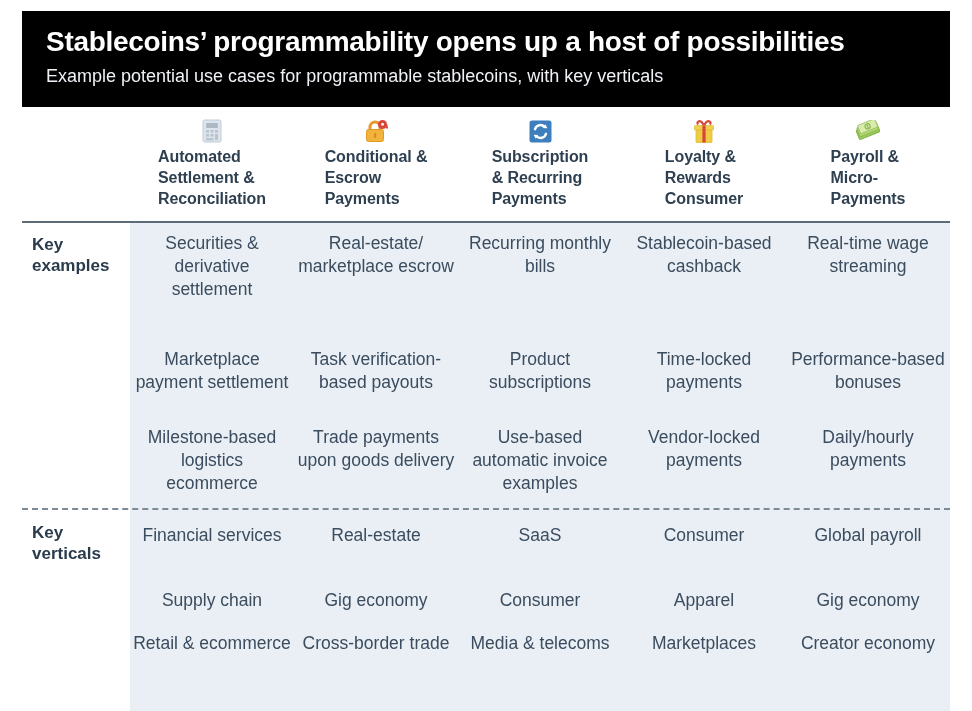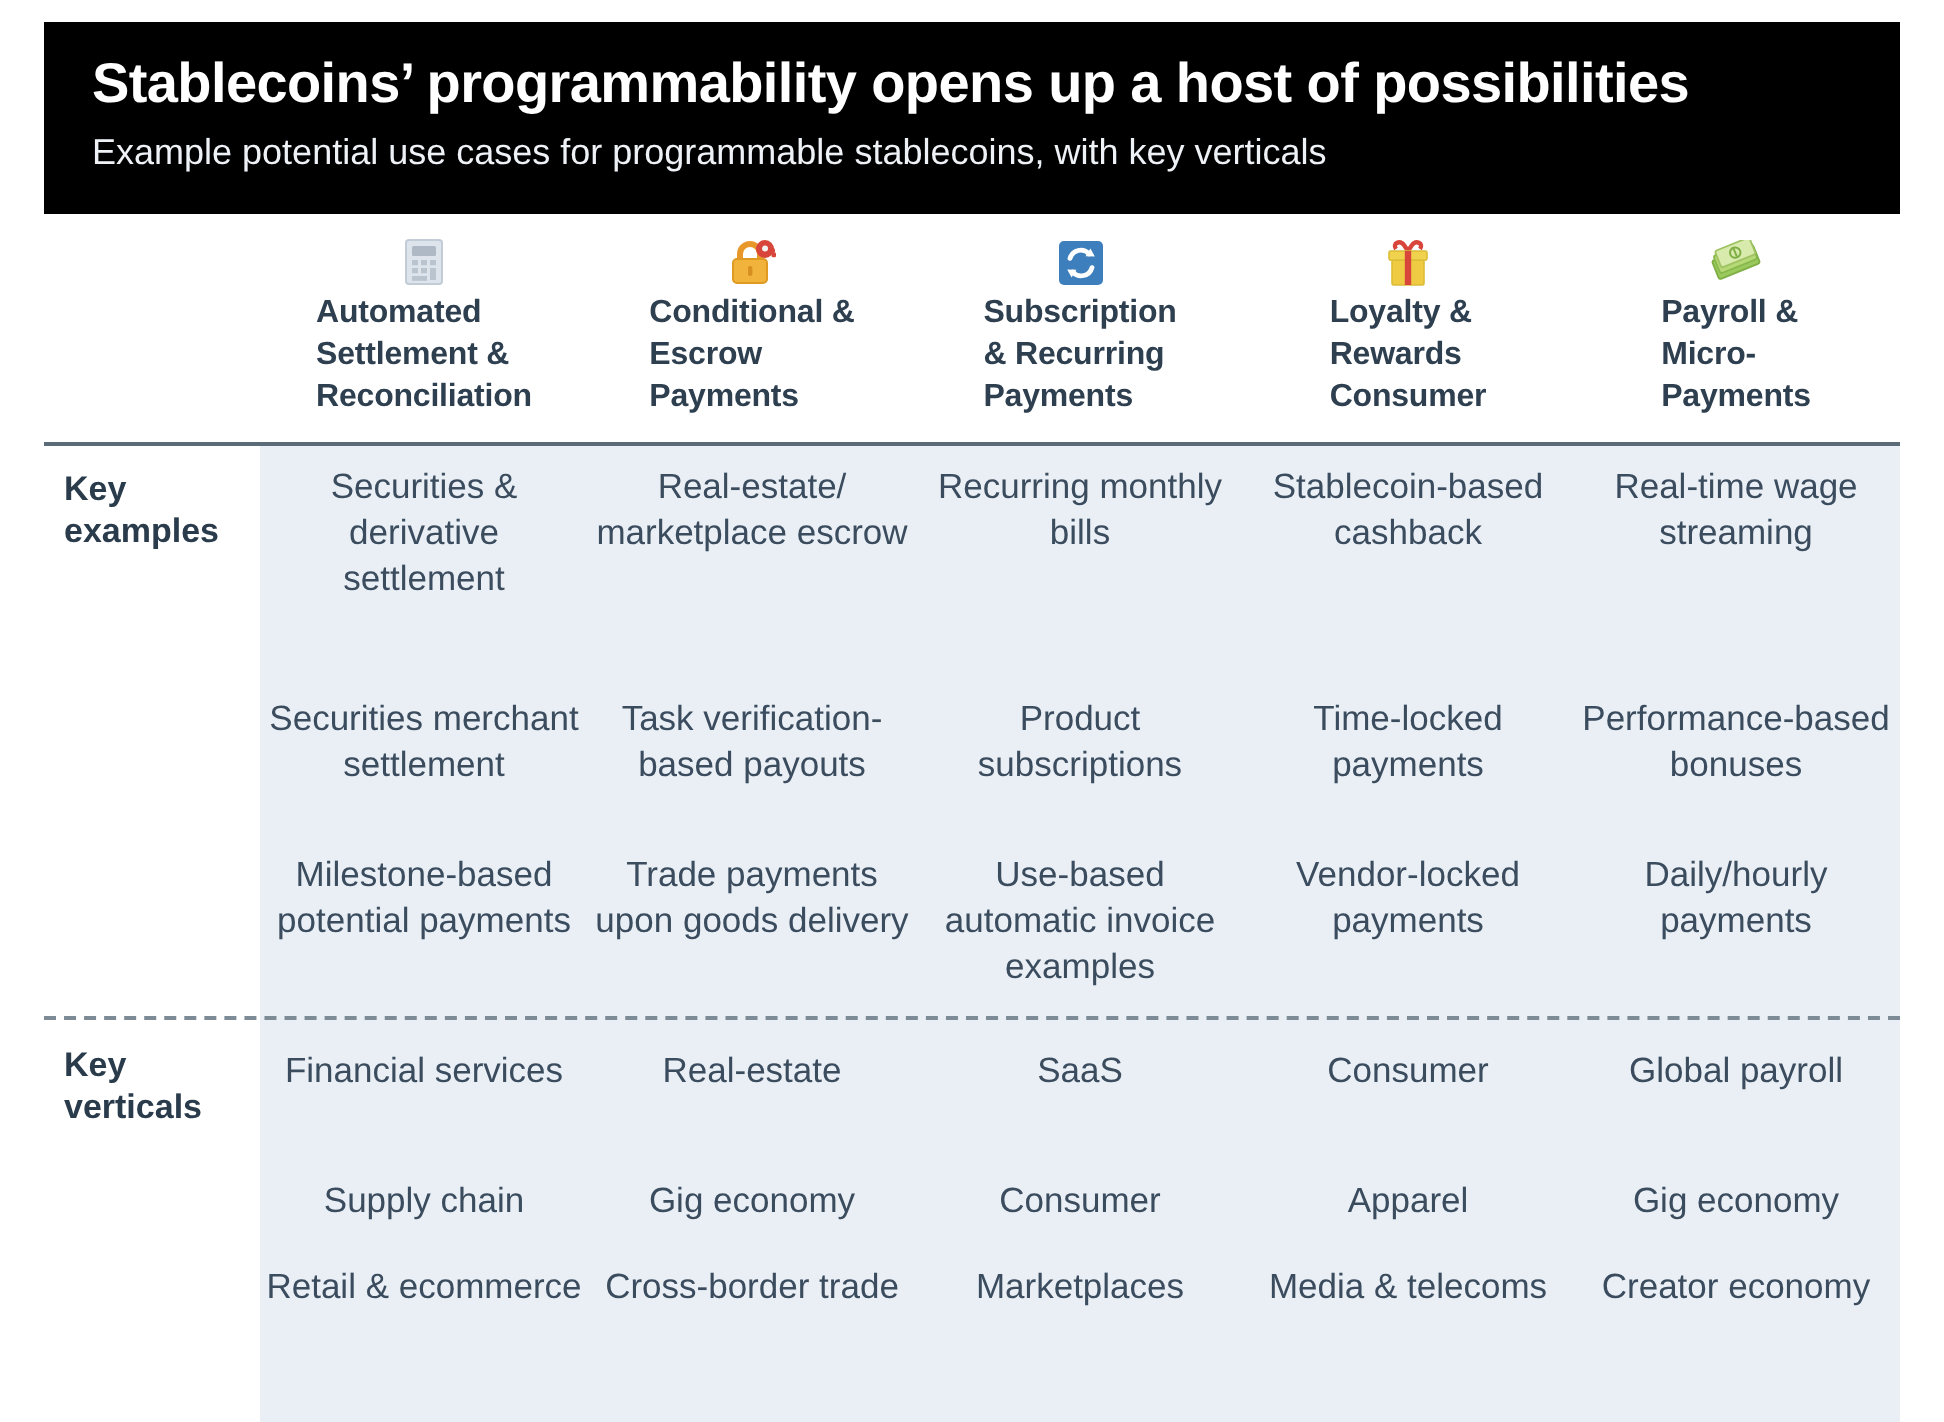--- a/index.html
+++ b/index.html
@@ -277,29 +277,29 @@
 
   <div class="data-grid" id="examples-row-1">
     <div class="cell">Securities &amp; derivative settlement</div>
     <div class="cell">Real-estate/ marketplace escrow</div>
     <div class="cell">Recurring monthly bills</div>
     <div class="cell">Stablecoin-based cashback</div>
     <div class="cell">Real-time wage streaming</div>
   </div>
 
   <div class="data-grid" id="examples-row-2">
-    <div class="cell">Securities merchant settlement</div>
+    <div class="cell">Marketplace payment settlement</div>
     <div class="cell">Task verification-based payouts</div>
     <div class="cell">Product subscriptions</div>
     <div class="cell">Time-locked payments</div>
     <div class="cell">Performance-based bonuses</div>
   </div>
 
   <div class="data-grid" id="examples-row-3">
-    <div class="cell">Milestone-based potential payments</div>
+    <div class="cell">Milestone-based logistics ecommerce</div>
     <div class="cell">Trade payments upon goods delivery</div>
     <div class="cell">Use-based automatic invoice examples</div>
     <div class="cell">Vendor-locked payments</div>
     <div class="cell">Daily/hourly payments</div>
   </div>
 
   <div class="data-grid" id="verticals-row-1">
     <div class="cell">Financial services</div>
     <div class="cell">Real-estate</div>
     <div class="cell">SaaS</div>
@@ -311,18 +311,18 @@
     <div class="cell">Supply chain</div>
     <div class="cell">Gig economy</div>
     <div class="cell">Consumer</div>
     <div class="cell">Apparel</div>
     <div class="cell">Gig economy</div>
   </div>
 
   <div class="data-grid" id="verticals-row-3">
     <div class="cell">Retail &amp; ecommerce</div>
     <div class="cell">Cross-border trade</div>
+    <div class="cell">Media &amp; telecoms</div>
     <div class="cell">Marketplaces</div>
-    <div class="cell">Media &amp; telecoms</div>
     <div class="cell">Creator economy</div>
   </div>
 
 </div>
 
 </body></html>

